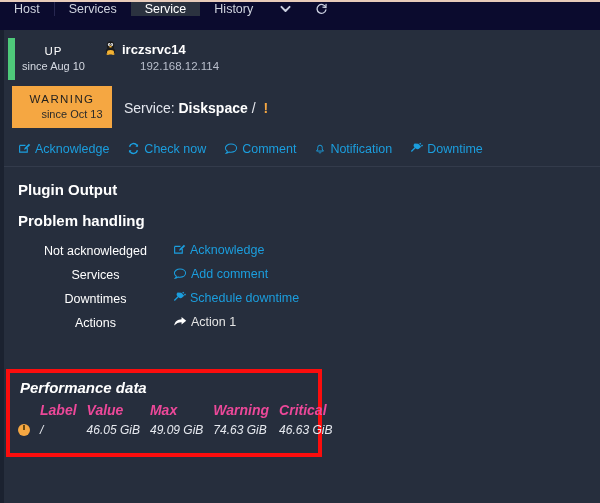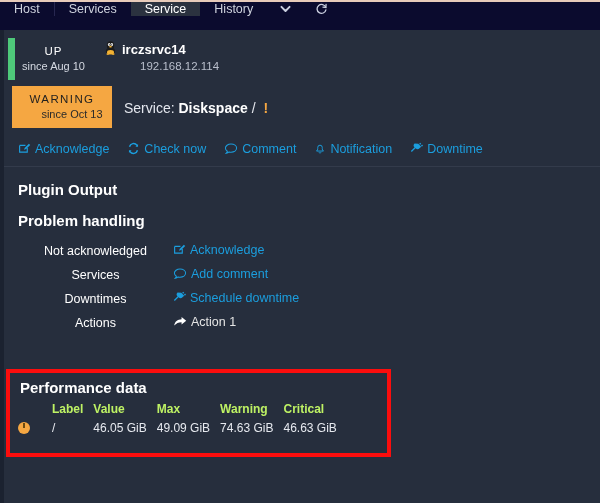--- a/index.html
+++ b/index.html
@@ -219,39 +219,40 @@
     color: #ffffff;
     width: 155px;
     text-align: center;
   }
 
   
   #perfblock {
     position: absolute;
     left: 2px;
     top: 339px;
-    width: 385px;
+    width: 316px;
     height: 88px;
     border: 4px solid #fb0d0d;
     box-sizing: border-box;
+    font-style: italic;
   }
   #perfblock h2.sect {
     margin: 6px 0 6px 10px;
   }
   table.perf {
     margin-left: 8px;
     border-collapse: collapse;
     font-size: 12px;
   }
   table.perf th {
     text-align: left;
     font-weight: bold;
-    color: #bef264;
+    color: #ec4899;
     padding: 0 10px 5px 0;
-    font-size: 12px;
+    font-size: 14px;
     white-space: nowrap;
   }
   table.perf td {
     color: #e6e9ef;
     padding: 0 10px 0 0;
     white-space: nowrap;
   }
   th.ico, td.ico { width: 24px; padding-right: 6px; }
   .dot {
     display: inline-block;

